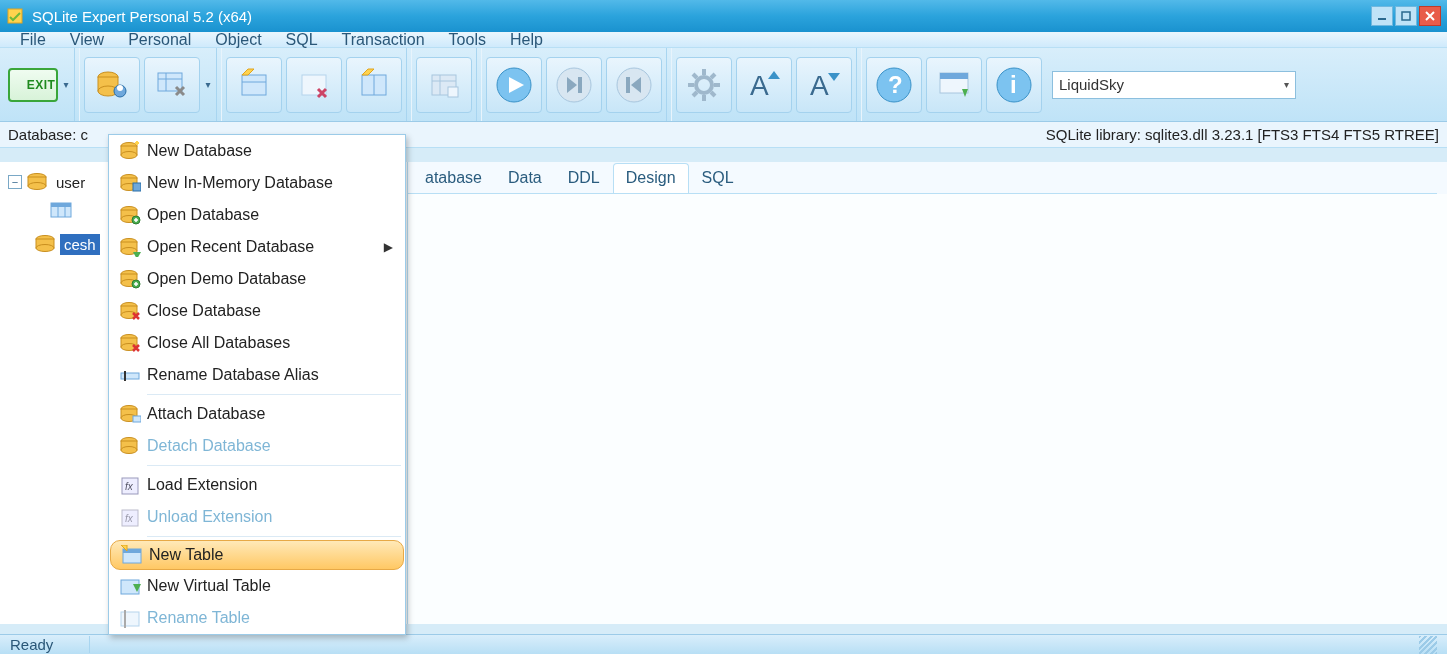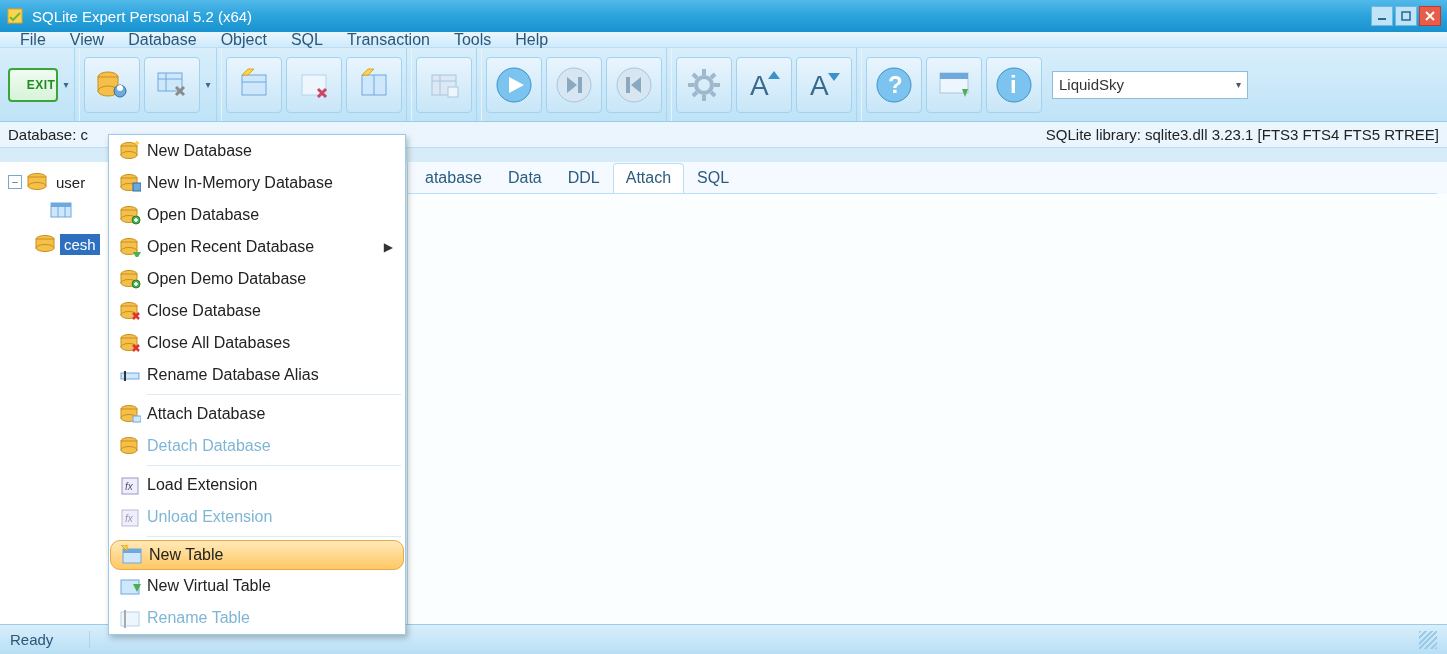--- a/index.html
+++ b/index.html
@@ -41,21 +41,21 @@
     width:56px; height:56px; margin:0 2px;
     background: linear-gradient(to bottom,#e9f5fd,#c8e6f8);
     border:1px solid #a4d2ee; border-radius:4px;
     display:flex; align-items:center; justify-content:center;
     cursor:pointer;
   }
   .tool-btn.exit { width:50px;height:34px;background:linear-gradient(to bottom,#effcf0,#d8f3d9);border:2px solid #3aa63a;}
   .tool-btn.exit span{ font-size:12px;font-weight:bold;color:#1f8a1f;letter-spacing:0.5px;margin-left:16px;}
   .tool-dropdown-arrow { width:12px; display:flex;align-items:center;justify-content:center;color:#3a6a8f;font-size:10px;cursor:pointer;}
   .style-combo {
-    width:196px;height:28px;margin-left:8px;background:#fff;border:1px solid #8cbfde;
+    width:244px;height:28px;margin-left:8px;background:#fff;border:1px solid #8cbfde;
     display:flex;align-items:center;padding:0 6px;font-size:15px;color:#333;
   }
   .style-combo .cv{flex:1;}
   .style-combo .arr{font-size:10px;color:#555;}
 
   
   .info-strip {
     height:26px; background:#eaf5fd; border-bottom:1px solid #b8dff5;
     display:flex;align-items:center;padding:0 8px;font-size:15px;color:#222;gap:39px;
   }
@@ -103,21 +103,21 @@
   .popup-menu .mi.disabled { color:#7fb6d6; cursor:default;}
   .popup-menu .mi.highlight {
     background: linear-gradient(to bottom,#ffe9b8,#ffc864);
     border:1px solid #e7a946; border-radius:10px;
     margin:0 1px; height:30px;
   }
   .popup-menu .divider { height:1px; background:#dbeaf5; margin:3px 4px 3px 38px;}
 
   
   .statusbar {
-    position:absolute; left:0; right:0; bottom:0; height:30px;
+    position:absolute; left:0; right:0; bottom:0; height:20px;
     background:linear-gradient(to bottom,#d9eefb,#b8dff5);
     border-top:1px solid #9ccbe8;
     display:flex;align-items:center;padding:0 10px;font-size:15px;color:#2a5778;
   }
   .statusbar .cell{padding-right:20px;border-right:1px solid #a8d5f0;margin-right:12px;min-width:80px;}
   .statusbar .cell.wide{flex:1;border-right:1px solid #a8d5f0;}
   .statusbar .grip{width:18px;height:18px;margin-left:auto;background:repeating-linear-gradient(135deg,#9ccbe8 0 2px,transparent 2px 4px);}
 
   
   svg { display:block; }
@@ -148,21 +148,21 @@
       <svg width="12" height="12">
           <path d="M2 2l8 8M10 2l-8 8" stroke="#fff" stroke-width="2"></path>
         </svg>
     </div>
   </div>
 </div>
 
 <div class="menubar">
   <div class="menu-item">File</div>
   <div class="menu-item">View</div>
-  <div class="menu-item">Database</div>
+  <div class="menu-item">Personal</div>
   <div class="menu-item">Object</div>
   <div class="menu-item">SQL</div>
   <div class="menu-item">Transaction</div>
   <div class="menu-item">Tools</div>
   <div class="menu-item">Help</div>
 </div>
 
 <div class="toolbar">
   <div class="grp">
     <div class="tool-btn exit">
@@ -347,21 +347,21 @@
         <span class="tree-label sel">cesh</span>
       </div>
     </div>
   </div>
 
   <div class="content-panel">
     <div class="tabs">
       <div class="tab partial">atabase</div>
       <div class="tab">Data</div>
       <div class="tab">DDL</div>
-      <div class="tab active">Attach</div>
+      <div class="tab active">Design</div>
       <div class="tab">SQL</div>
     </div>
     <div class="tab-body"></div>
   </div>
 </div>
 
 <div class="popup-menu" id="popup">
     <div class="mi">
       <span class="ic">
         <svg width="22" height="20" viewBox="0 0 22 20">

